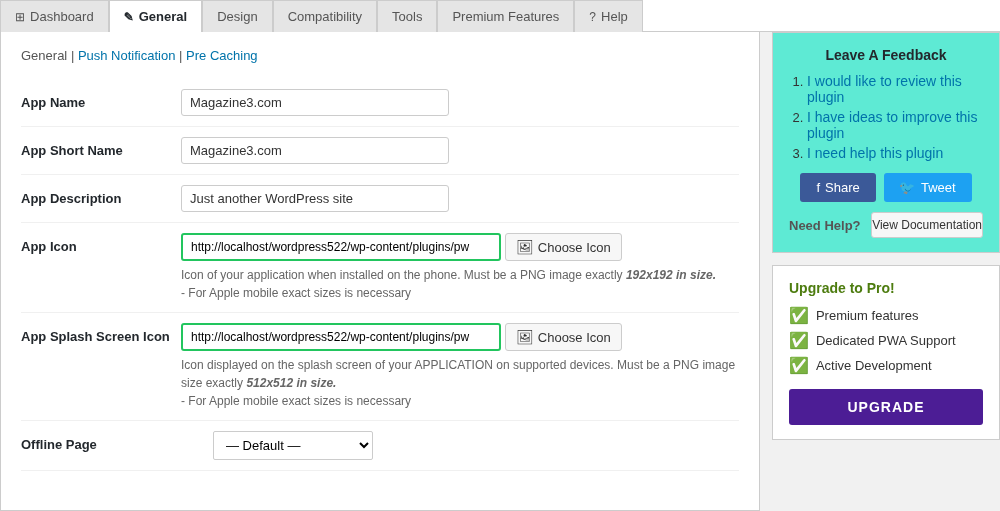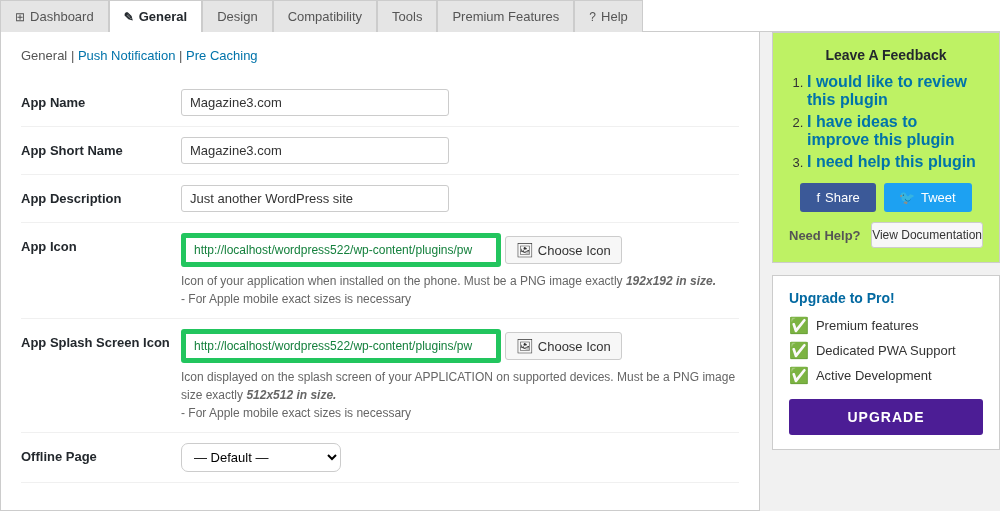--- a/index.html
+++ b/index.html
@@ -26,50 +26,50 @@
 
     
     .form-row { display: flex; align-items: flex-start; padding: 10px 0; border-bottom: 1px solid #f0f0f0; }
     .form-label { width: 160px; min-width: 160px; font-weight: 600; padding-top: 6px; font-size: 13px; color: #23282d; }
     .form-control { flex: 1; }
     .form-control input[type="text"] { width: 300px; padding: 5px 8px; border: 1px solid #ccc; border-radius: 3px; font-size: 13px; color: #333; }
     .form-control input[type="text"].wide { width: 268px; }
 
     
     .icon-row { display: flex; align-items: center; gap: 4px; }
-    .icon-row input[type="text"] { width: 320px; padding: 5px 8px; border: 5px solid #22c55e; border-radius: 3px; font-size: 12px; color: #15803d; }
+    .icon-row input[type="text"] { width: 320px; padding: 5px 8px; border: 2px solid #22c55e; border-radius: 3px; font-size: 12px; color: #000000; }
     .choose-btn { display: flex; align-items: center; gap: 4px; padding: 5px 10px; background: #f7f7f7; border: 1px solid #ccc; border-radius: 3px; cursor: pointer; font-size: 13px; color: #333; white-space: nowrap; }
     .choose-icon { font-size: 14px; }
 
     .help-text { font-size: 12px; color: #666; margin-top: 5px; line-height: 1.5; }
     .help-text em { font-style: italic; font-weight: 600; }
 
     
-    .form-select { padding: 5px 8px; border: 1px solid #ccc; border-radius: 7px; font-size: 13px; background: #fff; width: 160px; }
+    .form-select { padding: 5px 8px; border: 1px solid #ccc; border-radius: 2px; font-size: 13px; background: #fff; width: 160px; margin-left: 32px; }
 
     
     .sidebar { width: 240px; min-width: 240px; display: flex; flex-direction: column; gap: 12px; padding: 0 0 0 12px; margin-top: 0; }
 
-    .sidebar-card { background: #bef264; border: 1px solid #ccc; padding: 14px 16px; }
+    .sidebar-card { background: #5eead4; border: 1px solid #ccc; padding: 14px 16px; }
 
     .feedback-title { font-size: 14px; font-weight: 700; text-align: center; color: #23282d; margin-bottom: 10px; }
     .feedback-list { list-style: decimal; padding-left: 18px; margin-bottom: 12px; }
     .feedback-list li { margin-bottom: 4px; }
-    .feedback-list a { color: #0073aa; text-decoration: none; font-size: 16px; font-weight: bold; }
+    .feedback-list a { color: #0073aa; text-decoration: none; font-size: 14px; }
     .feedback-buttons { display: flex; gap: 8px; justify-content: center; margin-bottom: 2px; }
     .btn-share { background: #3b5998; color: #fff; border: none; padding: 7px 16px; border-radius: 3px; cursor: pointer; font-size: 13px; display: flex; align-items: center; gap: 5px; }
     .btn-tweet { background: #1da1f2; color: #fff; border: none; padding: 7px 16px; border-radius: 3px; cursor: pointer; font-size: 13px; display: flex; align-items: center; gap: 5px; }
 
     .need-help-row { display: flex; align-items: center; justify-content: space-between; margin-top: 10px; }
     .need-help-label { font-size: 13px; color: #555; font-weight: 600; }
     .view-docs-btn { background: #f7f7f7; border: 1px solid #ccc; padding: 5px 0; border-radius: 3px; cursor: pointer; font-size: 12px; color: #333; }
 
     
     .upgrade-card { background: #fff; border: 1px solid #ccc; padding: 14px 16px; }
-    .upgrade-title { font-size: 14px; font-weight: 700; color: #0369a1; margin-bottom: 10px; }
+    .upgrade-title { font-size: 14px; font-weight: 700; color: #4d7c0f; margin-bottom: 10px; }
     .upgrade-features { list-style: none; margin-bottom: 14px; }
     .upgrade-features li { display: flex; align-items: center; gap: 7px; margin-bottom: 6px; font-size: 13px; color: #333; }
     .check-icon { color: #46b450; font-size: 16px; }
     .upgrade-btn { display: block; width: 100%; background: #4c1d95; color: #fff; border: none; padding: 10px; text-align: center; font-size: 14px; font-weight: 700; letter-spacing: 1px; cursor: pointer; border-radius: 3px; }
   </style>
 </head>
 <body>
 
 <div class="wp-admin">
 

